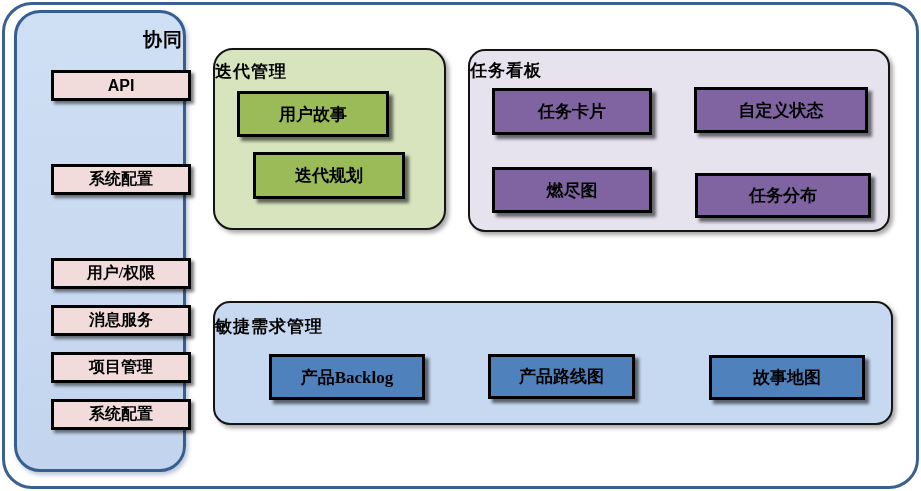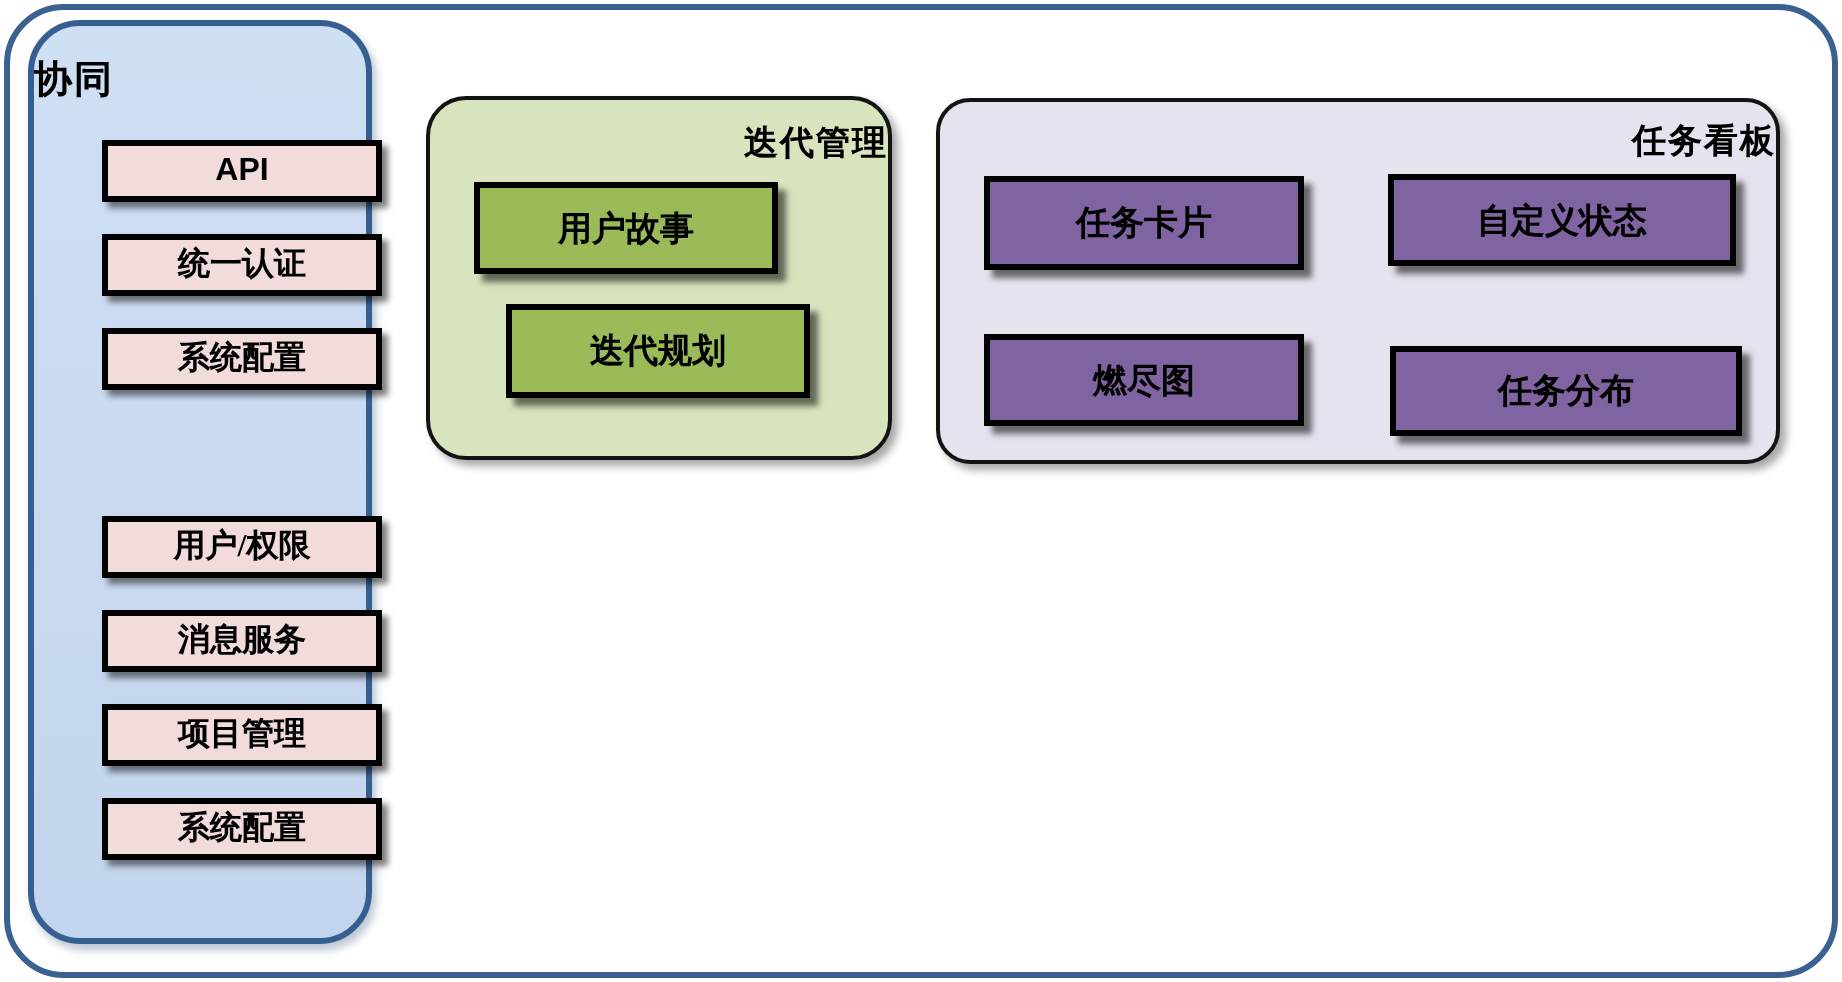--- a/index.html
+++ b/index.html
@@ -13,39 +13,39 @@
     border:3px solid #3a6191;border-radius:30px;background:#fff;
   }
   
   .sidebar{
     position:absolute;left:14px;top:10px;width:172px;height:462px;
     box-sizing:border-box;border:3px solid #365f91;border-radius:26px;
     background:linear-gradient(180deg,#cfdff4 0%,#c3d5ee 100%);
     box-shadow:2px 3px 4px rgba(60,90,130,0.35);
   }
   .sidebar-title{
-    position:absolute;left:0;top:14px;width:100%;text-align:left;
+    position:absolute;left:0;top:14px;width:100%;text-align:right;
     font-size:19px;font-weight:bold;letter-spacing:1px;
   }
   .side-item{
     position:absolute;left:34px;width:140px;height:31px;box-sizing:border-box;
     background:#f2dcdb;border:3px solid #000;
     box-shadow:3px 3px 3px rgba(0,0,0,0.5);
     display:flex;align-items:center;justify-content:center;
     font-family:"Liberation Serif","DejaVu Serif",serif;
     font-size:16px;font-weight:bold;white-space:nowrap;
   }
   .side-item.latin{font-family:"Liberation Sans","DejaVu Sans",sans-serif;font-size:16px;}
   
   .group{
     position:absolute;box-sizing:border-box;border:2px solid #141414;
     box-shadow:3px 3px 4px rgba(0,0,0,0.35);
   }
   .group-title{
-    position:absolute;left:0;width:100%;text-align:right;
+    position:absolute;left:0;width:100%;text-align:left;
     font-size:17px;font-weight:bold;letter-spacing:1px;
   }
   .node{
     position:absolute;box-sizing:border-box;border:3px solid #000;
     box-shadow:4px 4px 3px rgba(0,0,0,0.55);
     display:flex;align-items:center;justify-content:center;
     font-family:"Liberation Serif","DejaVu Serif",serif;
     font-size:17px;font-weight:bold;white-space:nowrap;
   }
   .group.iteration{left:213px;top:48px;width:233px;height:182px;border-radius:20px;background:#d7e4bd;}
@@ -57,21 +57,20 @@
 </style>
 </head>
 <body>
 
 <div id="stage">
   <div class="frame"></div>
 
   <div class="sidebar">
     <div class="sidebar-title">协同</div>
     <div class="side-item latin" style="top:57px">API</div>
-    <div class="side-item" style="top:104px">统一认证</div>
     <div class="side-item" style="top:151px">系统配置</div>
     <div class="side-item" style="top:245px">用户/权限</div>
     <div class="side-item" style="top:292px">消息服务</div>
     <div class="side-item" style="top:339px">项目管理</div>
     <div class="side-item" style="top:386px">系统配置</div>
   </div>
 
   <div class="group iteration">
     <div class="group-title" style="top:10px">迭代管理</div>
     <div class="node" style="left:22px;top:41px;width:152px;height:46px">用户故事</div>
@@ -79,13 +78,19 @@
   </div>
 
   <div class="group kanban">
     <div class="group-title" style="top:8px">任务看板</div>
     <div class="node" style="left:22px;top:37px;width:160px;height:47px">任务卡片</div>
     <div class="node" style="left:224px;top:36px;width:174px;height:46px">自定义状态</div>
     <div class="node" style="left:22px;top:116px;width:160px;height:46px">燃尽图</div>
     <div class="node" style="left:225px;top:122px;width:176px;height:45px">任务分布</div>
   </div>
 
+  <div class="group agile">
+    <div class="group-title" style="top:12px">敏捷需求管理</div>
+    <div class="node" style="left:54px;top:51px;width:156px;height:46px">产品Backlog</div>
+    <div class="node" style="left:273px;top:51px;width:147px;height:45px">产品路线图</div>
+    <div class="node" style="left:494px;top:52px;width:156px;height:45px">故事地图</div>
+  </div>
 </div>
 
 </body></html>

